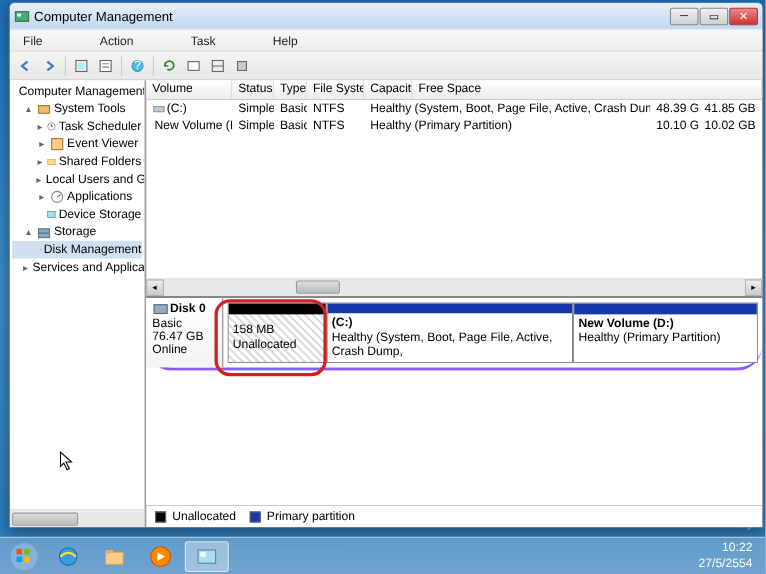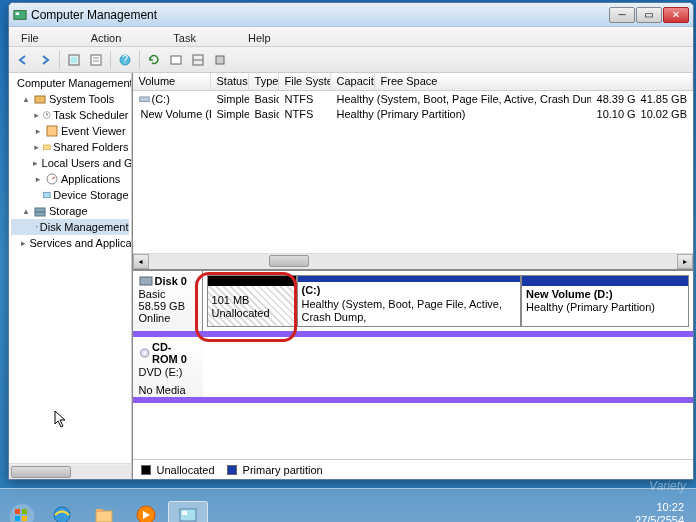--- a/index.html
+++ b/index.html
@@ -40,47 +40,47 @@
 .vh { padding: 2px 6px; border-right: 1px solid #ddd; white-space: nowrap; overflow: hidden; }
 .vol-rows { flex: 1; overflow: auto; }
 .vol-row { display: flex; padding: 0; height: 15px; align-items: center; }
 .vc { padding: 0 6px; white-space: nowrap; overflow: hidden; }
 .vol-hscroll { height: 16px; background: #f0f0f0; border-top: 1px solid #ddd; display: flex; }
 .vol-hscroll .arr { width: 16px; background: linear-gradient(180deg,#eee,#ccc); border: 1px solid #aaa; display: flex; align-items: center; justify-content: center; font-size: 8px; }
 .vol-hscroll .track { flex: 1; background: #e8e8e8; position: relative; }
 .vol-hscroll .thumb { position: absolute; left: 120px; width: 40px; height: 12px; top: 1px; background: linear-gradient(180deg,#ddd,#bbb); border: 1px solid #999; border-radius: 2px; }
 
 .graphical { flex: 1; background: #fff; overflow: auto; position: relative; }
-.disk-row { display: flex; border-bottom: 6px solid #8b5cf6; height: 66px; }
+.disk-row { display: flex; border-bottom: 3px solid #8b5cf6; height: 66px; border-radius: 23px; }
 .disk-info { width: 70px; padding: 4px 6px; border-right: 1px solid #888; background: linear-gradient(180deg,#fff,#f4f4f4); }
 .disk-info .hdr { display: flex; align-items: center; font-weight: bold; margin-bottom: 1px; }
 .disk-info .hdr .dicon { width: 14px; height: 12px; margin-right: 2px; }
 .disk-parts { flex: 1; display: flex; padding: 4px; gap: 0; }
 .part { border: 1px solid #888; display: flex; flex-direction: column; }
 .part .stripe { height: 10px; }
 .part .body { flex: 1; padding: 2px 4px; font-size: 10px; line-height: 1.2; }
 .part.unalloc .stripe { background: #000; }
 .part.unalloc .body { background: repeating-linear-gradient(45deg, #fff, #fff 3px, #ddd 3px, #ddd 5px); }
 .part.primary .stripe { background: #1838a8; }
 .part.primary .body { background: #fff; }
 
 .highlight { position: absolute; border: 3px solid #d02020; border-radius: 14px; pointer-events: none; }
 
 .legend { height: 20px; border-top: 1px solid #ccc; display: flex; align-items: center; padding: 0 8px; gap: 6px; }
 .legend .sw { width: 10px; height: 10px; border: 1px solid #666; }
 
-.taskbar { position: absolute; bottom: 0; left: 0; right: 0; height: 34px; background: linear-gradient(180deg, rgba(255,255,255,0.25), rgba(160,190,220,0.6)); border-top: 1px solid rgba(255,255,255,0.4); display: flex; align-items: flex-start; padding: 12px 4px; }
+.taskbar { position: absolute; bottom: 0; left: 0; right: 0; height: 34px; background: linear-gradient(180deg, rgba(255,255,255,0.25), rgba(160,190,220,0.6)); border-top: 1px solid rgba(255,255,255,0.4); display: flex; align-items: center; padding: 0 4px; }
 .start { width: 36px; height: 30px; border-radius: 4px; display: flex; align-items: center; justify-content: center; }
 .tb-item { width: 40px; height: 28px; margin-left: 2px; border-radius: 3px; display: flex; align-items: center; justify-content: center; }
 .tb-item.active { background: rgba(255,255,255,0.35); border: 1px solid rgba(255,255,255,0.6); }
 .tray { margin-left: auto; color: #fff; text-align: right; padding: 0 8px; font-size: 10px; line-height: 1.2; }
 
 .cursor { position: absolute; left: 54px; top: 410px; pointer-events: none; }
 
-.watermark { position: absolute; right: 10px; bottom: 29px; color: rgba(255,255,255,0.4); font-size: 12px; font-style: italic; }
+.watermark { position: absolute; right: 10px; bottom: 40px; color: rgba(255,255,255,0.4); font-size: 12px; font-style: italic; }
 
 svg { display: block; }
 </style>
 </head>
 <body>
 
 <div class="window">
   <div class="titlebar">
     <svg class="icon" viewBox="0 0 16 16">
         <rect x="1" y="3" width="14" height="10" fill="#4a7" stroke="#363"></rect>
@@ -305,55 +305,41 @@
       <div class="graphical">
         <div class="disk-row">
           <div class="disk-info">
             <div class="hdr">
                 <svg class="dicon" viewBox="0 0 14 12">
                   <rect x="1" y="2" width="12" height="8" fill="#9ab" stroke="#567"></rect>
                 </svg>
                 <span>Disk 0</span>
               </div>
             <div>Basic</div>
-            <div>58.59 GB</div>
+            <div>76.47 GB</div>
             <div>Online</div>
           </div>
           <div class="disk-parts">
             <div class="part unalloc" style="width:90px">
               <div class="stripe"></div>
               <div class="body">
-                  <div style="margin-top:6px">101 MB</div>
+                  <div style="margin-top:6px">158 MB</div>
                   <div>Unallocated</div>
                 </div>
             </div>
             <div class="part primary" style="flex:1">
               <div class="stripe"></div>
               <div class="body"><b>(C:)</b><div>Healthy (System, Boot, Page File, Active, Crash Dump,</div></div>
             </div>
             <div class="part primary" style="width:168px">
               <div class="stripe"></div>
               <div class="body"><b>New Volume  (D:)</b><div>Healthy (Primary Partition)</div></div>
             </div>
           </div>
         </div>
-        <div class="disk-row" style="height:66px">
-          <div class="disk-info" style="border-right:none">
-            <div class="hdr">
-                <svg class="dicon" viewBox="0 0 14 12">
-                  <circle cx="7" cy="6" r="5" fill="#dde" stroke="#889"></circle>
-                  <circle cx="7" cy="6" r="1.5" fill="#fff"></circle>
-                </svg>
-                <span>CD-ROM 0</span>
-              </div>
-            <div>DVD (E:)</div>
-            <div style="margin-top:6px">No Media</div>
-          </div>
-          <div class="disk-parts"></div>
-        </div>
         <div class="highlight" style="top:1px;left:62px;width:102px;height:70px"></div>
       </div>
 
       <div class="legend">
         <div class="sw" style="background:#000"></div>
         <span>Unallocated</span>
         <div class="sw" style="background:#1838a8;margin-left:6px"></div>
         <span>Primary partition</span>
       </div>
     </div>

